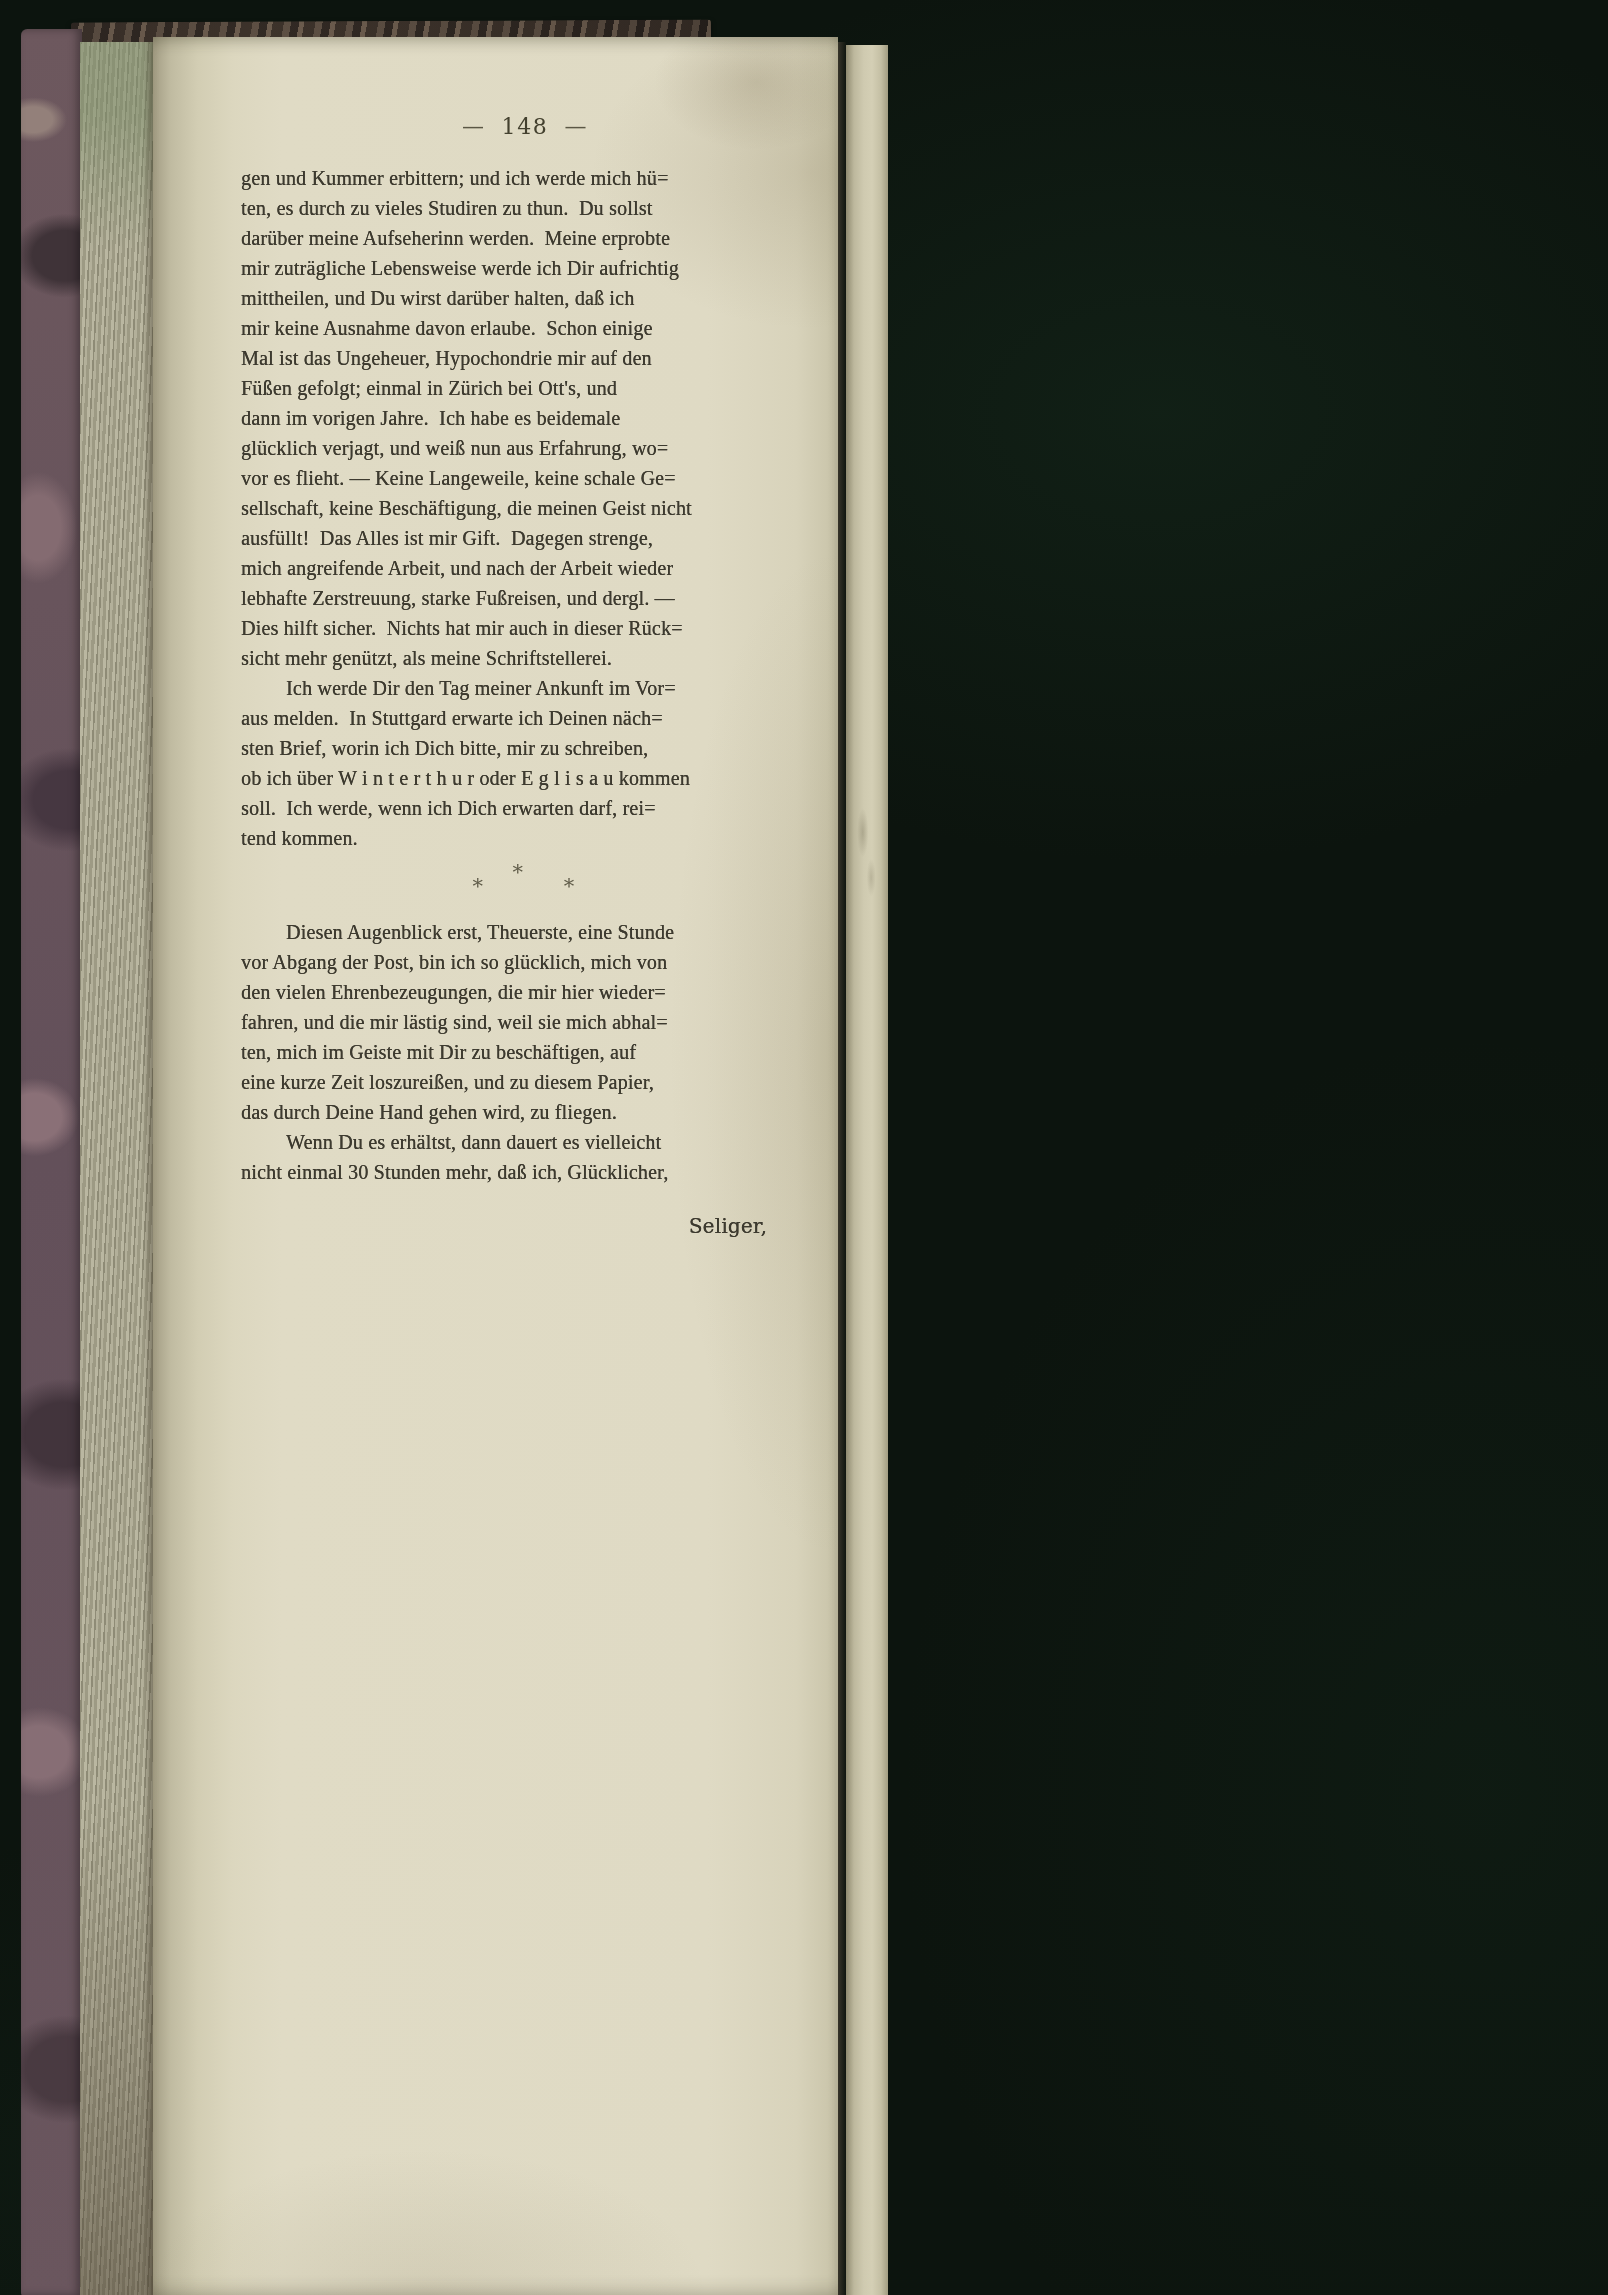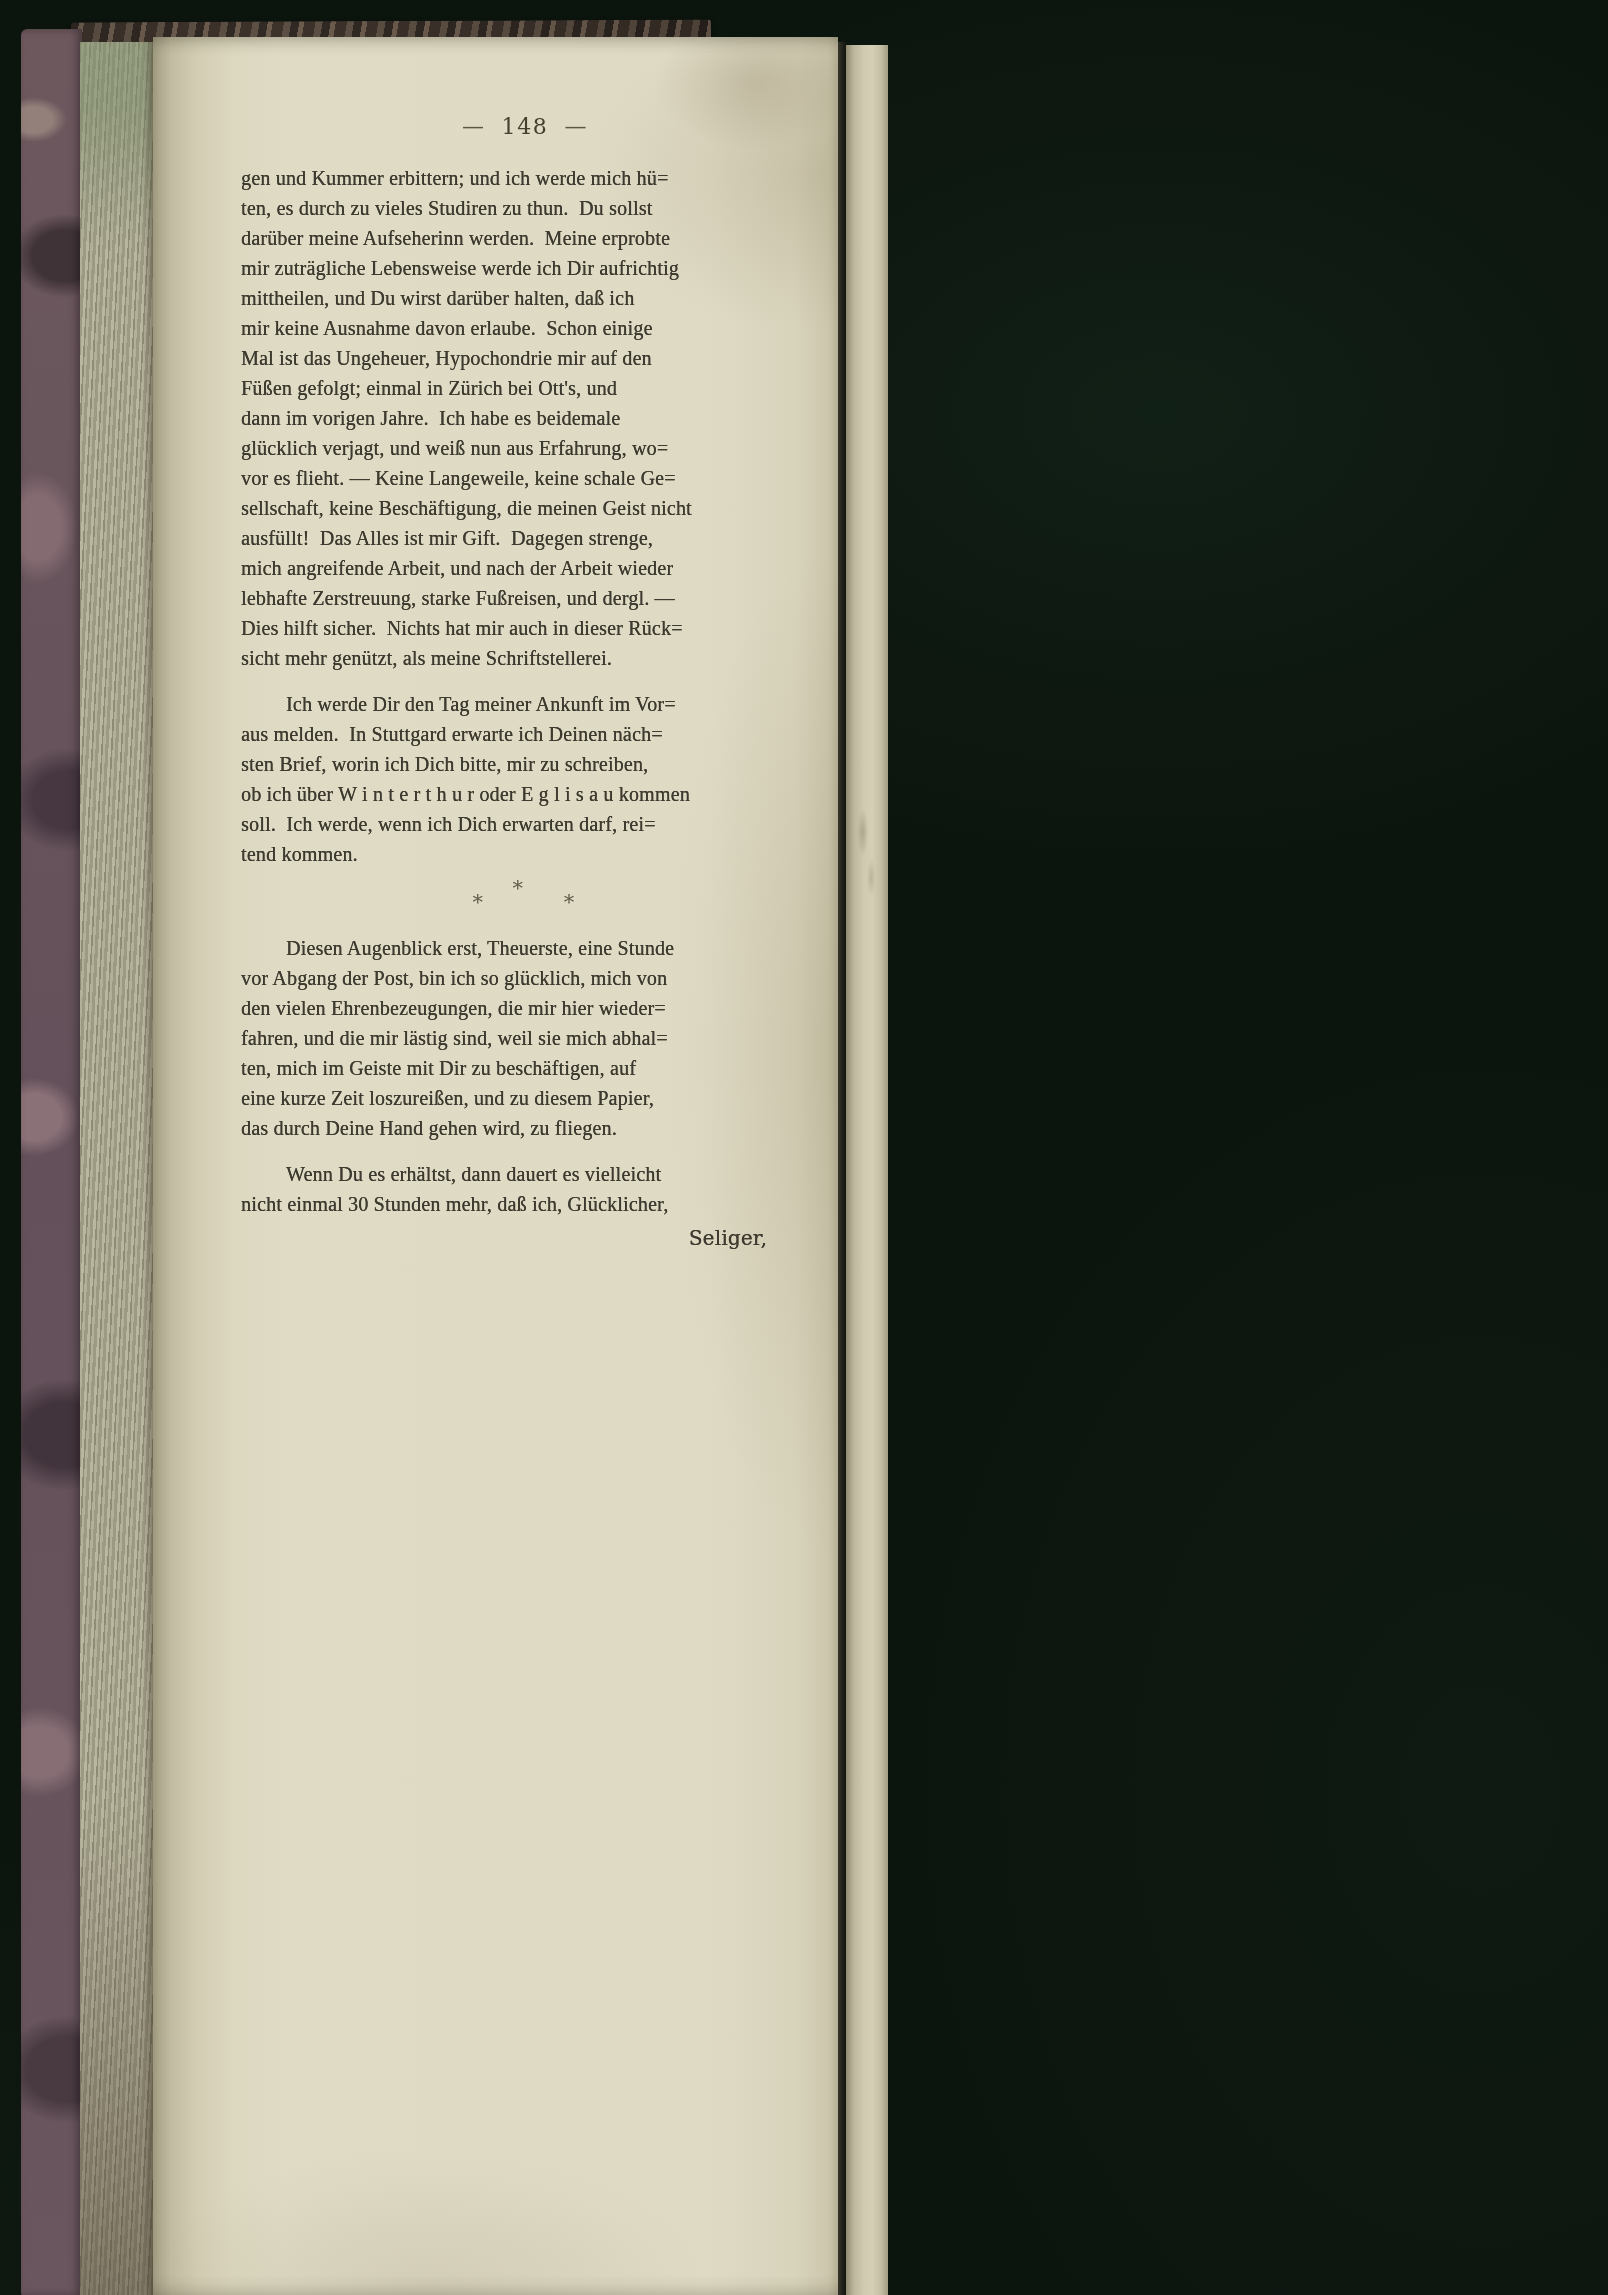--- a/index.html
+++ b/index.html
@@ -142,40 +142,40 @@
   .para {
     margin: 0;
     white-space: pre;
     font-size: 20px;
     line-height: 30px;
     letter-spacing: 0.2px;
     text-shadow: 0.2px 0 0 currentColor;
     font-family: Liberation Serif, serif;
   }
   .first { margin-top: 24px; }
-  .indent { text-indent: 45px; margin-top: 16px; }
+  .indent { text-indent: 45px; }
 
   .divider {
     position: relative;
     width: 105px;
     height: 37px;
     margin: 9.7px auto 17.7px auto;
   }
   .ast {
     position: absolute;
     font-size: 21px;
     color: #4a4634;
     opacity: .85;
   }
   .a1 { left: 40px; top: -3.2px; }
   .a2 { left: 0px;  top: 11.3px; }
   .a3 { right: 3.2px; top: 11.3px; }
 
   .signature {
-    margin: 4px 0 0 0;
+    margin: 24px 0 0 0;
     padding-right: 42px;
     text-align: right;
     white-space: pre;
     font-size: 20px;
     line-height: 30px;
     letter-spacing: 0.2px;
     text-shadow: 0.2px 0 0 currentColor;
   }
 </style>
 </head>

